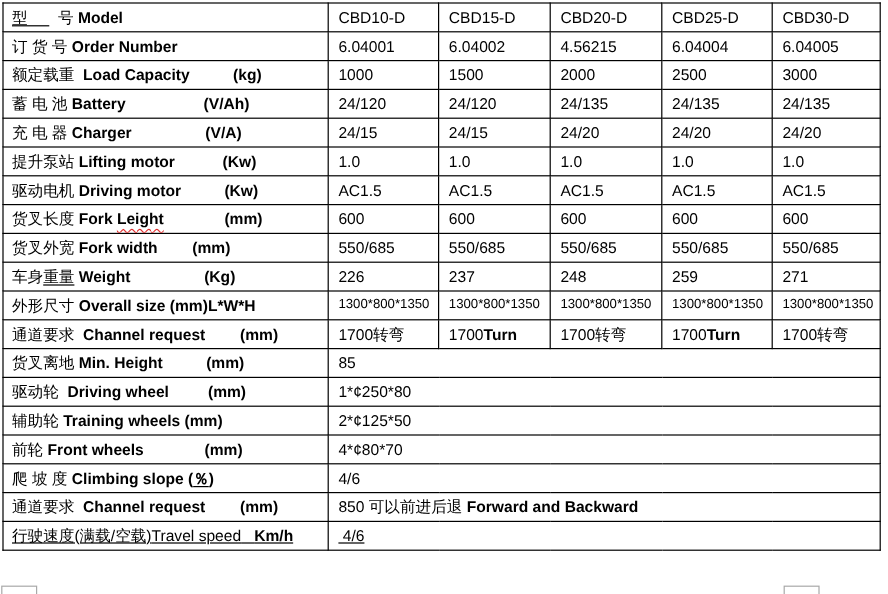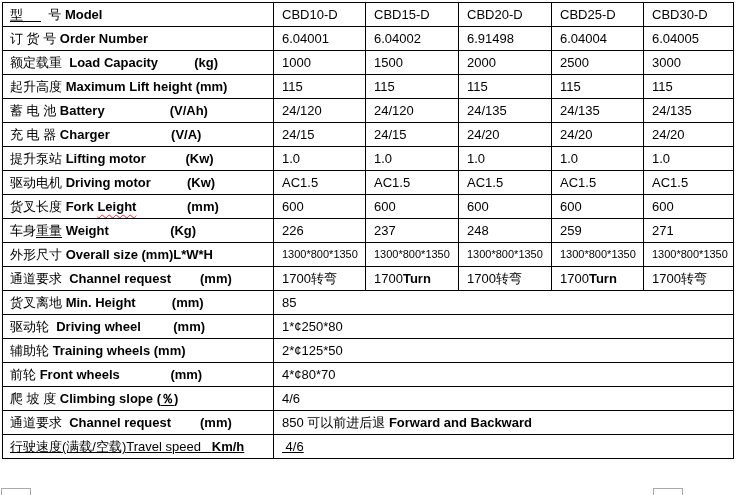--- a/index.html
+++ b/index.html
@@ -62,39 +62,31 @@
         <td data-name="value-cell" class="value-cell"><span data-name="text-run">CBD10-D</span></td>
         <td data-name="value-cell" class="value-cell"><span data-name="text-run">CBD15-D</span></td>
         <td data-name="value-cell" class="value-cell"><span data-name="text-run">CBD20-D</span></td>
         <td data-name="value-cell" class="value-cell"><span data-name="text-run">CBD25-D</span></td>
         <td data-name="value-cell" class="value-cell"><span data-name="text-run">CBD30-D</span></td>
       </tr>
       <tr data-name="table-row" style="height: 24px; margin-top: 40px;">
         <td data-name="row-label-cell" class="label-cell"><span data-name="text-run">订 货 号 </span><span data-name="text-run" class="b">Order Number</span></td>
         <td data-name="value-cell" class="value-cell"><span data-name="text-run">6.04001</span></td>
         <td data-name="value-cell" class="value-cell"><span data-name="text-run">6.04002</span></td>
-        <td data-name="value-cell" class="value-cell"><span data-name="text-run">6.91498</span></td>
+        <td data-name="value-cell" class="value-cell"><span data-name="text-run">4.56215</span></td>
         <td data-name="value-cell" class="value-cell"><span data-name="text-run">6.04004</span></td>
         <td data-name="value-cell" class="value-cell"><span data-name="text-run">6.04005</span></td>
       </tr>
       <tr data-name="table-row" style="height: 24px;">
         <td data-name="row-label-cell" class="label-cell"><span data-name="text-run">额定载重  </span><span data-name="text-run" class="b">Load Capacity</span><span data-name="text-run">          </span><span data-name="text-run" class="b">(kg)</span></td>
         <td data-name="value-cell" class="value-cell"><span data-name="text-run">1000</span></td>
         <td data-name="value-cell" class="value-cell"><span data-name="text-run">1500</span></td>
         <td data-name="value-cell" class="value-cell"><span data-name="text-run">2000</span></td>
         <td data-name="value-cell" class="value-cell"><span data-name="text-run">2500</span></td>
         <td data-name="value-cell" class="value-cell"><span data-name="text-run">3000</span></td>
-      </tr>
-      <tr data-name="table-row" style="height: 24px;">
-        <td data-name="row-label-cell" class="label-cell"><span data-name="text-run">起升高度 </span><span data-name="text-run" class="b">Maximum Lift height (mm)</span></td>
-        <td data-name="value-cell" class="value-cell"><span data-name="text-run">115</span></td>
-        <td data-name="value-cell" class="value-cell"><span data-name="text-run">115</span></td>
-        <td data-name="value-cell" class="value-cell"><span data-name="text-run">115</span></td>
-        <td data-name="value-cell" class="value-cell"><span data-name="text-run">115</span></td>
-        <td data-name="value-cell" class="value-cell"><span data-name="text-run">115</span></td>
       </tr>
       <tr data-name="table-row" style="height: 24px; margin-top: 40px;">
         <td data-name="row-label-cell" class="label-cell"><span data-name="text-run">蓄 电 池 </span><span data-name="text-run" class="b">Battery</span><span data-name="text-run">                  </span><span data-name="text-run" class="b">(V/Ah)</span></td>
         <td data-name="value-cell" class="value-cell"><span data-name="text-run">24/120</span></td>
         <td data-name="value-cell" class="value-cell"><span data-name="text-run">24/120</span></td>
         <td data-name="value-cell" class="value-cell"><span data-name="text-run">24/135</span></td>
         <td data-name="value-cell" class="value-cell"><span data-name="text-run">24/135</span></td>
         <td data-name="value-cell" class="value-cell"><span data-name="text-run">24/135</span></td>
       </tr>
       <tr data-name="table-row" style="height: 24px;">
@@ -121,20 +113,28 @@
         <td data-name="value-cell" class="value-cell"><span data-name="text-run">AC1.5</span></td>
         <td data-name="value-cell" class="value-cell"><span data-name="text-run">AC1.5</span></td>
       </tr>
       <tr data-name="table-row" style="height: 24px;">
         <td data-name="row-label-cell" class="label-cell"><span data-name="text-run">货叉长度 </span><span data-name="text-run" class="b">Fork </span><span data-name="text-run" class="b wavy">Leight</span><span data-name="text-run">              </span><span data-name="text-run" class="b">(mm)</span></td>
         <td data-name="value-cell" class="value-cell"><span data-name="text-run">600</span></td>
         <td data-name="value-cell" class="value-cell"><span data-name="text-run">600</span></td>
         <td data-name="value-cell" class="value-cell"><span data-name="text-run">600</span></td>
         <td data-name="value-cell" class="value-cell"><span data-name="text-run">600</span></td>
         <td data-name="value-cell" class="value-cell"><span data-name="text-run">600</span></td>
+      </tr>
+      <tr data-name="table-row" style="height: 24px;">
+        <td data-name="row-label-cell" class="label-cell"><span data-name="text-run">货叉外宽 </span><span data-name="text-run" class="b">Fork width</span><span data-name="text-run">        </span><span data-name="text-run" class="b">(mm)</span></td>
+        <td data-name="value-cell" class="value-cell"><span data-name="text-run">550/685</span></td>
+        <td data-name="value-cell" class="value-cell"><span data-name="text-run">550/685</span></td>
+        <td data-name="value-cell" class="value-cell"><span data-name="text-run">550/685</span></td>
+        <td data-name="value-cell" class="value-cell"><span data-name="text-run">550/685</span></td>
+        <td data-name="value-cell" class="value-cell"><span data-name="text-run">550/685</span></td>
       </tr>
       <tr data-name="table-row" style="height: 24px;">
         <td data-name="row-label-cell" class="label-cell"><span data-name="text-run">车身</span><span data-name="text-run" class="u">重量</span><span data-name="text-run"> </span><span data-name="text-run" class="b">Weight</span><span data-name="text-run">                 </span><span data-name="text-run" class="b">(Kg)</span></td>
         <td data-name="value-cell" class="value-cell"><span data-name="text-run">226</span></td>
         <td data-name="value-cell" class="value-cell"><span data-name="text-run">237</span></td>
         <td data-name="value-cell" class="value-cell"><span data-name="text-run">248</span></td>
         <td data-name="value-cell" class="value-cell"><span data-name="text-run">259</span></td>
         <td data-name="value-cell" class="value-cell"><span data-name="text-run">271</span></td>
       </tr>
       <tr data-name="table-row" style="height: 24px;">

